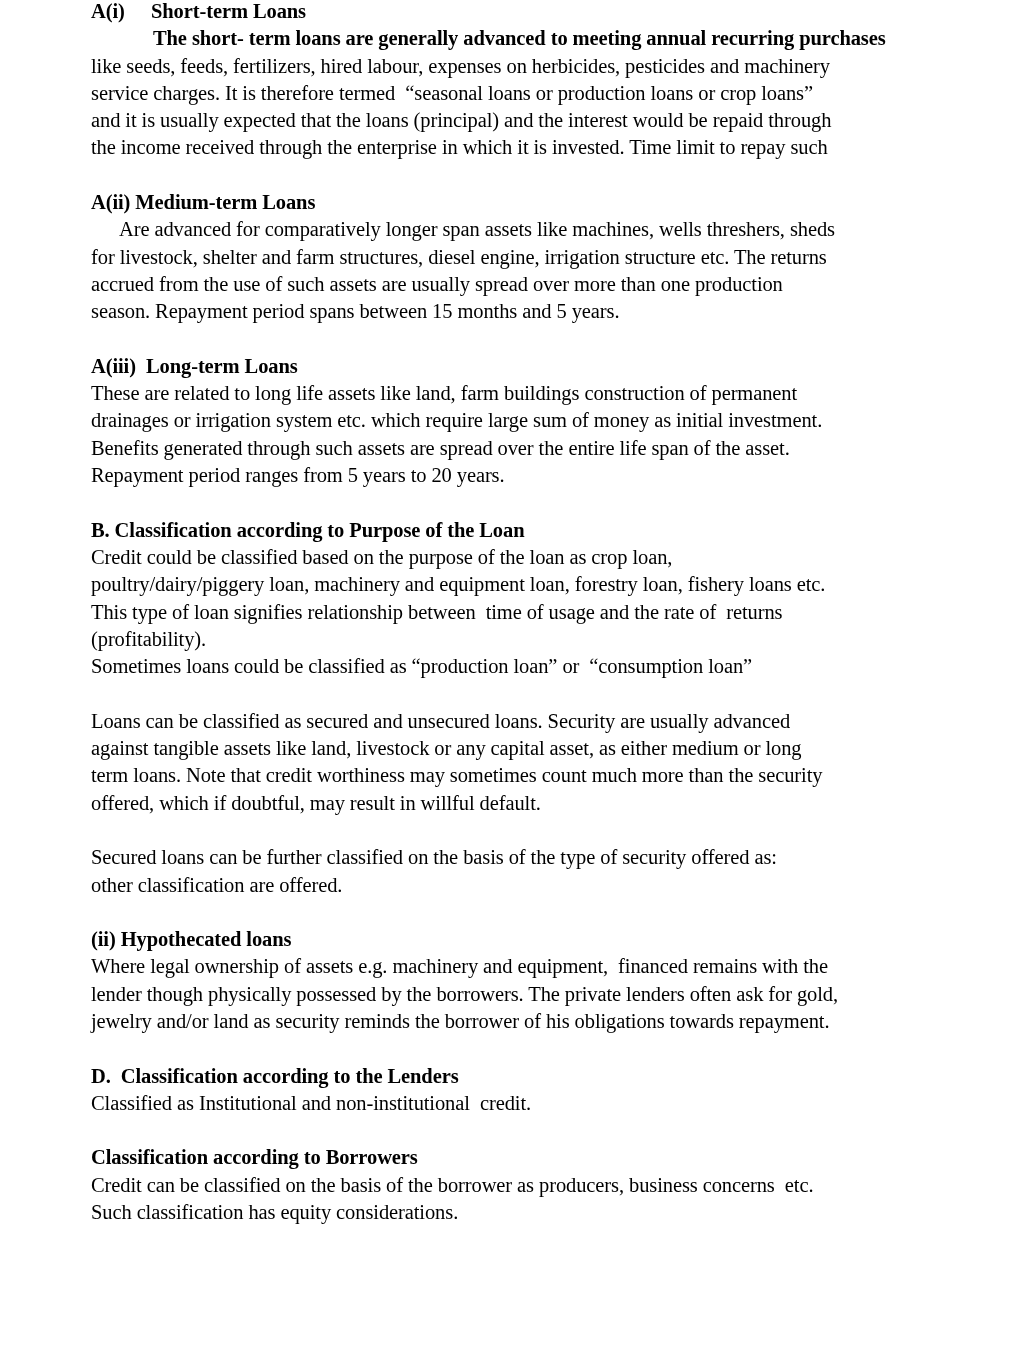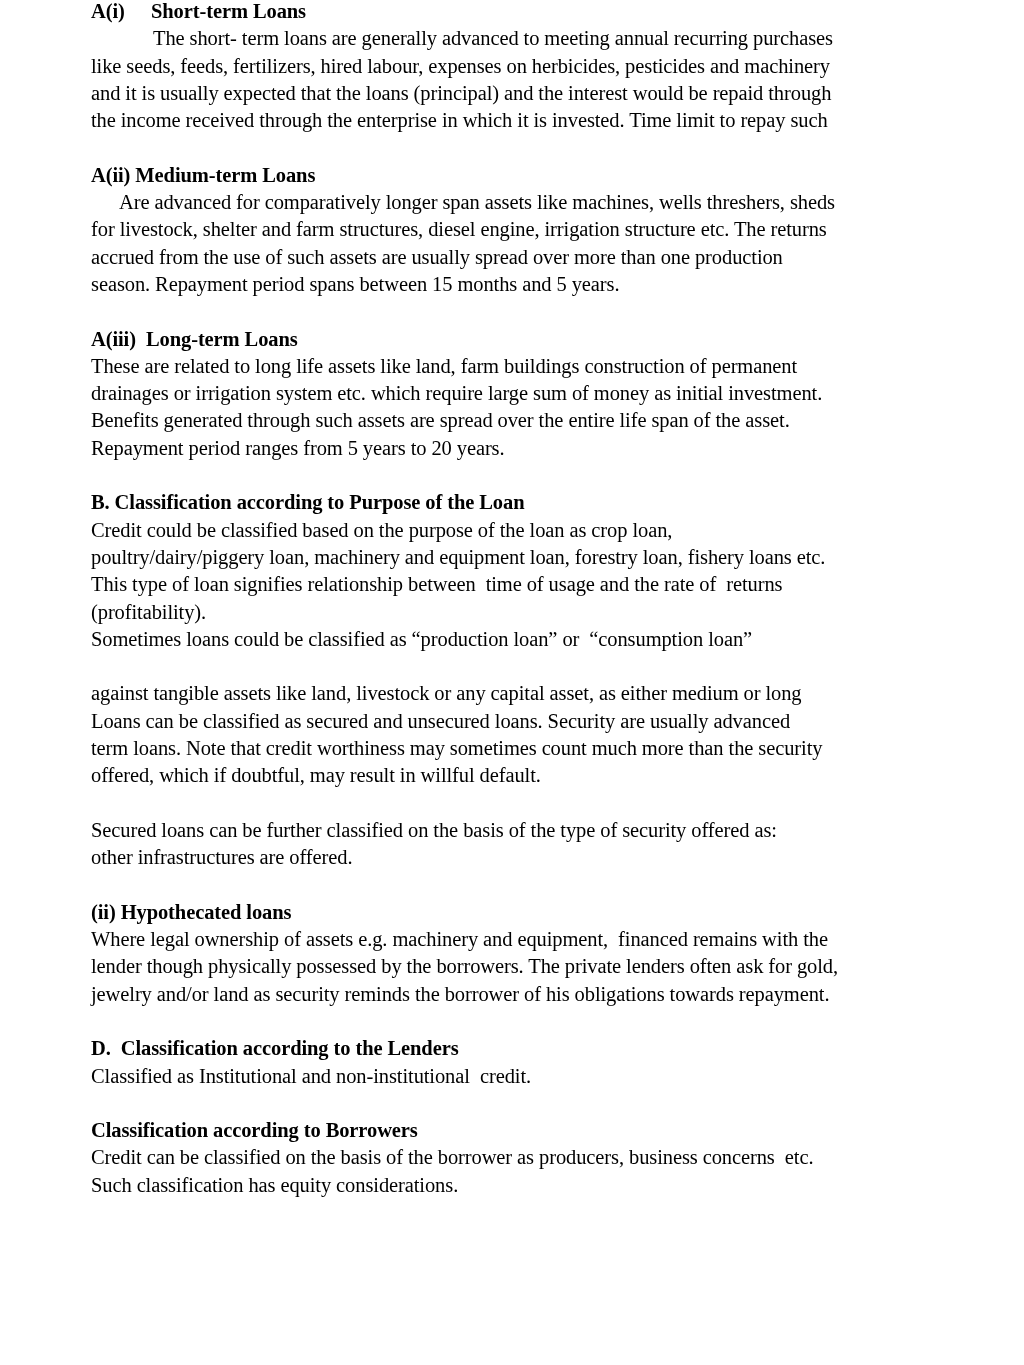--- a/index.html
+++ b/index.html
@@ -27,34 +27,35 @@
     height: 27.3px;
     white-space: pre;
     letter-spacing: -0.1px;
   }
   .bold {
     font-weight: bold;
   }
   .blank {
     height: 27.3px;
   }
-  .indent1 { padding-left: 62px; }
+  .indent1 { padding-left: 62px; font-weight: bold; }
   .indent2 { padding-left: 28px; }
   .lbl-ai { width: 60px; display: inline-block; }
   .lbl-i { width: 38px; display: inline-block; }
 </style>
 </head>
 <body>
 
 <div class="page">
 
   <section>
     <div class="line bold"><span class="lbl-ai">A(i)</span><span>Short-term Loans</span></div>
     <div class="line indent1">The short- term loans are generally advanced to meeting annual recurring purchases</div>
     <div class="line">like seeds, feeds, fertilizers, hired labour, expenses on herbicides, pesticides and machinery</div>
+    <div class="line">service charges. It is therefore termed  “seasonal loans or production loans or crop loans”</div>
     <div class="line">and it is usually expected that the loans (principal) and the interest would be repaid through</div>
     <div class="line">the income received through the enterprise in which it is invested. Time limit to repay such</div>
   </section>
   <div class="blank"></div>
 
   <section>
     <div class="line bold">A(ii) Medium-term Loans</div>
     <div class="line indent2">Are advanced for comparatively longer span assets like machines, wells threshers, sheds</div>
     <div class="line">for livestock, shelter and farm structures, diesel engine, irrigation structure etc. The returns</div>
     <div class="line">accrued from the use of such assets are usually spread over more than one production</div>
@@ -75,30 +76,30 @@
     <div class="line bold">B. Classification according to Purpose of the Loan</div>
     <div class="line">Credit could be classified based on the purpose of the loan as crop loan,</div>
     <div class="line">poultry/dairy/piggery loan, machinery and equipment loan, forestry loan, fishery loans etc.</div>
     <div class="line">This type of loan signifies relationship between  time of usage and the rate of  returns</div>
     <div class="line">(profitability).</div>
     <div class="line">Sometimes loans could be classified as “production loan” or  “consumption loan”</div>
   </section>
   <div class="blank"></div>
 
   <section>
+    <div class="line">Loans can be classified as secured and unsecured loans. Security are usually advanced</div>
     <div class="line">against tangible assets like land, livestock or any capital asset, as either medium or long</div>
-    <div class="line">Loans can be classified as secured and unsecured loans. Security are usually advanced</div>
     <div class="line">term loans. Note that credit worthiness may sometimes count much more than the security</div>
     <div class="line">offered, which if doubtful, may result in willful default.</div>
     <div class="blank"></div>
     <div class="line">Secured loans can be further classified on the basis of the type of security offered as:</div>
   </section>
 
   <section>
-    <div class="line">other infrastructures are offered.</div>
+    <div class="line">other classification are offered.</div>
   </section>
   <div class="blank"></div>
 
   <section>
     <div class="line bold">(ii) Hypothecated loans</div>
     <div class="line">Where legal ownership of assets e.g. machinery and equipment,  financed remains with the</div>
     <div class="line">lender though physically possessed by the borrowers. The private lenders often ask for gold,</div>
     <div class="line">jewelry and/or land as security reminds the borrower of his obligations towards repayment.</div>
   </section>
   <div class="blank"></div>

